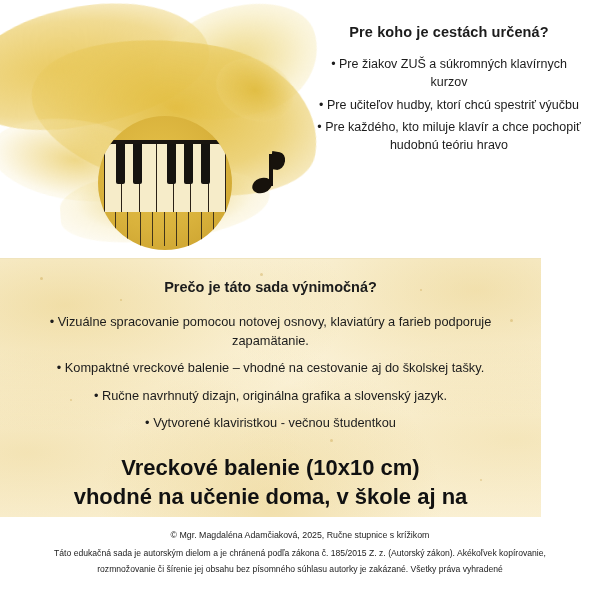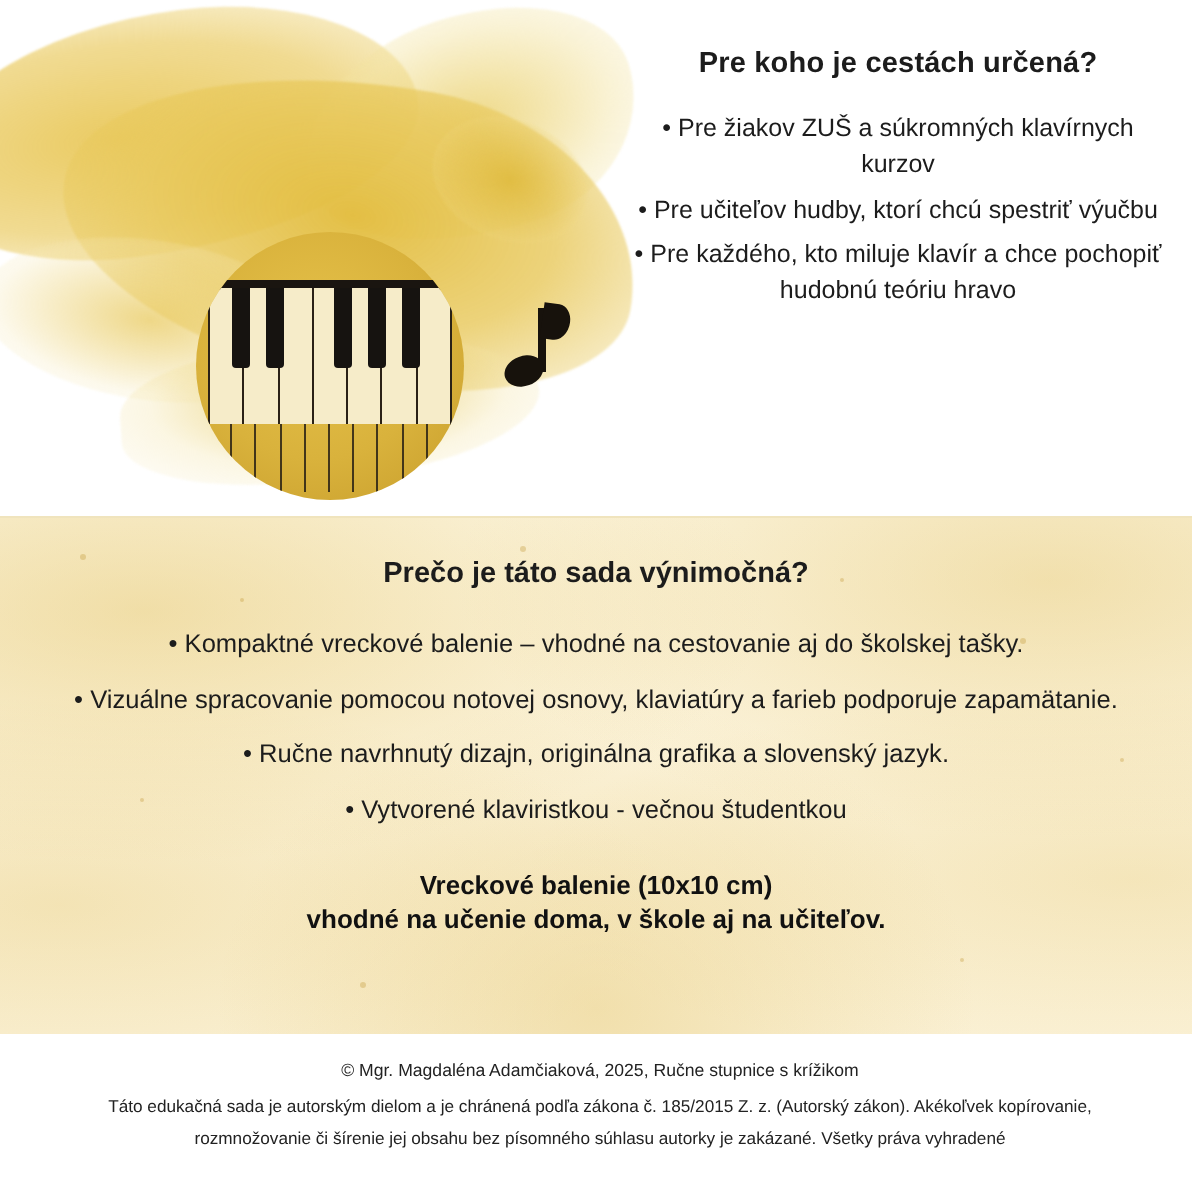--- a/index.html
+++ b/index.html
@@ -186,21 +186,21 @@
     position: relative;
     padding: 0 4px;
   }
   ul.bullets li .dot {
     font-size: 12.5px;
   }
 
   
   .mid-section {
     position: relative;
-    width: 596px;
+    width: 541px;
     height: 258px;
     background:
       radial-gradient(ellipse at 12% 18%, rgba(226,193,96,0.45) 0%, rgba(226,193,96,0) 42%),
       radial-gradient(ellipse at 88% 12%, rgba(224,190,92,0.4) 0%, rgba(224,190,92,0) 40%),
       radial-gradient(ellipse at 50% 95%, rgba(223,188,88,0.35) 0%, rgba(223,188,88,0) 45%),
       radial-gradient(ellipse at 5% 75%, rgba(228,198,110,0.35) 0%, rgba(228,198,110,0) 38%),
       radial-gradient(ellipse at 95% 70%, rgba(228,198,110,0.3) 0%, rgba(228,198,110,0) 38%),
       linear-gradient(180deg, #fdf7e4 0%, #fcf4dd 50%, #fbf2d8 100%);
     overflow: hidden;
     border-top: 1px solid #f0e4bd;
@@ -226,21 +226,21 @@
     margin: 0;
     padding: 0;
   }
   ul.mid-bullets li {
     font-size: 12.8px;
     line-height: 1.45;
     margin-bottom: 9px;
   }
   .big-line {
     margin-top: 20px;
-    font-size: 13px;
+    font-size: 22px;
     font-weight: bold;
     line-height: 1.32;
     color: #111111;
   }
 
   
   .footer {
     position: relative;
     width: 600px;
     height: 84px;
@@ -325,22 +325,22 @@
     <div class="speck" style="left:510px; top:60px;  width:3px; height:3px;"></div>
     <div class="speck" style="left:70px;  top:140px; width:2px; height:2px;"></div>
     <div class="speck" style="left:330px; top:180px; width:3px; height:3px;"></div>
     <div class="speck" style="left:480px; top:220px; width:2px; height:2px;"></div>
     <div class="speck" style="left:180px; top:232px; width:3px; height:3px;"></div>
     <div class="speck" style="left:560px; top:120px; width:2px; height:2px;"></div>
 
     <div class="mid-inner">
       <div class="mid-heading">Prečo je táto sada výnimočná?</div>
       <ul class="mid-bullets">
+        <li><span>•</span> <span>Vizuálne spracovanie pomocou notovej osnovy, klaviatúry a farieb podporuje zapamätanie.</span></li>
         <li><span>•</span> <span>Kompaktné vreckové balenie – vhodné na cestovanie aj do školskej tašky.</span></li>
-        <li><span>•</span> <span>Vizuálne spracovanie pomocou notovej osnovy, klaviatúry a farieb podporuje zapamätanie.</span></li>
         <li><span>•</span> <span>Ručne navrhnutý dizajn, originálna grafika a slovenský jazyk.</span></li>
         <li><span>•</span> <span>Vytvorené klaviristkou - večnou študentkou</span></li>
       </ul>
       <div class="big-line">
         <div>Vreckové balenie (10x10 cm)</div>
         <div>vhodné na učenie doma, v škole aj na učiteľov.</div>
       </div>
     </div>
   </div>
 

